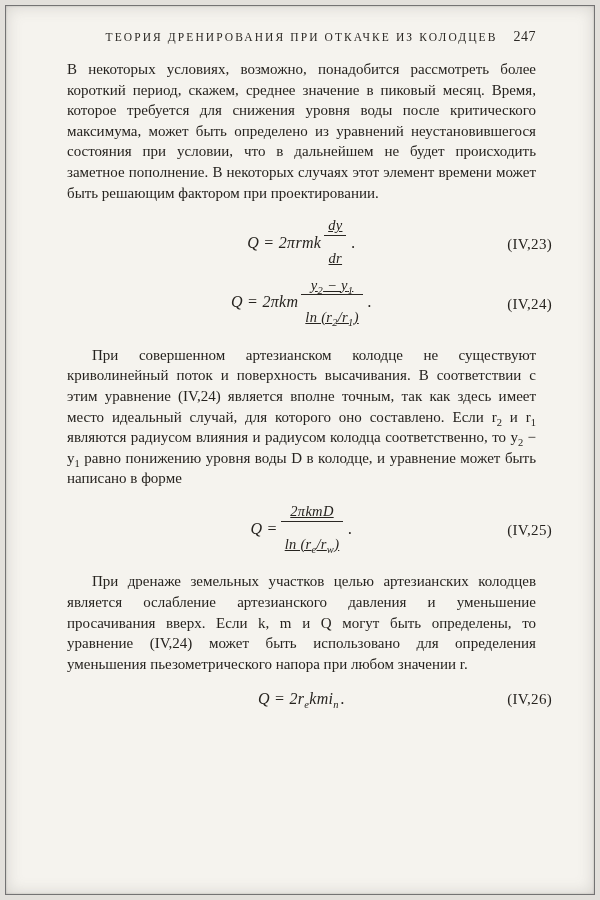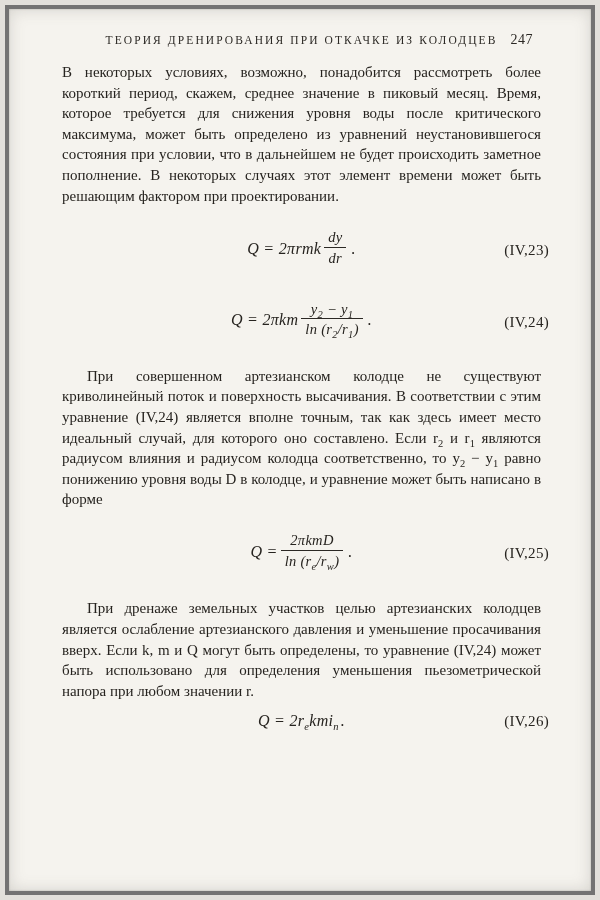--- a/index.html
+++ b/index.html
@@ -7,56 +7,56 @@
   body {
     width: 600px; height: 900px;
     background: #e2e0db;
     font-family: "Liberation Serif", "DejaVu Serif", serif;
     color: #26231f;
     position: relative;
   }
   .page {
     position: absolute; inset: 5px;
     background: #f5f3ee;
-    border: 4px solid #737373;
+    border: 1px solid #737373;
     box-shadow: inset 0 0 16px rgba(95,92,85,.22), inset 0 0 2px rgba(80,78,72,.35);
     overflow: hidden;
   }
   .content { position: absolute; left: 45px; right: 42px; top: 25px; }
 
   .running-head {
     position: relative; text-align: center;
     font-size: 11.5px; letter-spacing: 2.1px;
     white-space: nowrap; margin: 0 0 16px 0; color: #2b2824;
   }
   .running-head .page-num {
     position: absolute; right: 16px; top: -2px;
     font-size: 14px; letter-spacing: .5px;
   }
 
-  p { margin: 8px; text-align: justify; font-size: 15px; line-height: 20.6px; }
+  p { margin: 16px; text-align: justify; font-size: 15px; line-height: 20.6px; }
   .indent { text-indent: 25px; }
 
   .section-heading {
     font-size: 15.5px; font-weight: bold;
     margin: 36px 0 21px 0; letter-spacing: .3px;
   }
 
   .equation { position: relative; text-align: center; font-size: 16px; }
   .eq-sp1 { margin: 13px 0 9px 0; }
   .eq-sp2 { margin: 9px 0 13px 0; }
   .eq-sp3 { margin: 12px 0 14px 0; }
   .eq-sp4 { margin: 11px 0 0 0; }
   .math { font-style: italic; letter-spacing: .3px; }
   .frac {
     display: inline-block; vertical-align: middle; text-align: center;
-    line-height: 1.15; margin: 12px 3px; position: relative; top: -2px;
+    line-height: 1.15; margin: 0 3px; position: relative; top: -2px; text-decoration: underline;
   }
   .frac .num, .frac .den { display: block; padding: 0 4px 1px 4px; font-size: 14.5px; }
-  .frac .den { border-top: 1px solid #2b2824; padding-top: 2px; }
+  .frac .den { border-top: 1px solid #2b2824; padding-top: 14px; }
   .eq-number {
     position: absolute; right: 0; top: 50%; transform: translateY(-50%);
     font-style: normal; font-size: 15px; letter-spacing: .3px;
   }
   sub { font-size: 10.5px; line-height: 0; }
   .tail { margin-left: 2px; }
   .bold-lead { font-weight: bold; }
 </style>
 </head>
 <body>
@@ -84,21 +84,21 @@
       <span class="eq-number">(IV,24)</span>
     </div>
 
     <p class="indent"><span>При совершенном артезианском колодце не существуют криволинейный поток и поверхность высачивания. В соответствии с этим уравнение (IV,24) является вполне точным, так как здесь имеет место идеальный случай, для которого оно составлено. Если r</span><sub>2</sub><span> и r</span><sub>1</sub><span> являются радиусом влияния и радиусом колодца соответственно, то y</span><sub>2</sub><span> − y</span><sub>1</sub><span> равно понижению уровня воды D в колодце, и уравнение может быть написано в форме</span></p>
 
     <div class="equation eq-sp3">
       <span class="math"><span>Q =</span><span class="frac"><span class="num">2πkmD</span><span class="den"><span>ln (r</span><sub>e</sub><span>/r</span><sub>w</sub><span>)</span></span></span><span class="tail">.</span></span>
       <span class="eq-number">(IV,25)</span>
     </div>
 
-    <p class="indent">При дренаже земельных участков целью артезианских колодцев является ослабление артезианского давления и уменьшение просачивания вверх. Если k, m и Q могут быть определены, то уравнение (IV,24) может быть использовано для определения уменьшения пьезометрической напора при любом значении r.</p>
+    <p class="indent">При дренаже земельных участков целью артезианских колодцев является ослабление артезианского давления и уменьшение просачивания вверх. Если k, m и Q могут быть определены, то уравнение (IV,24) может быть использовано для определения уменьшения пьезометрического напора при любом значении r.</p>
 
 
     <div class="equation eq-sp4">
       <span class="math"><span>Q = 2r</span><sub>e</sub><span>kmi</span><sub>n</sub><span class="tail">.</span></span>
       <span class="eq-number">(IV,26)</span>
     </div>
 
   </div>
 </div>
 

